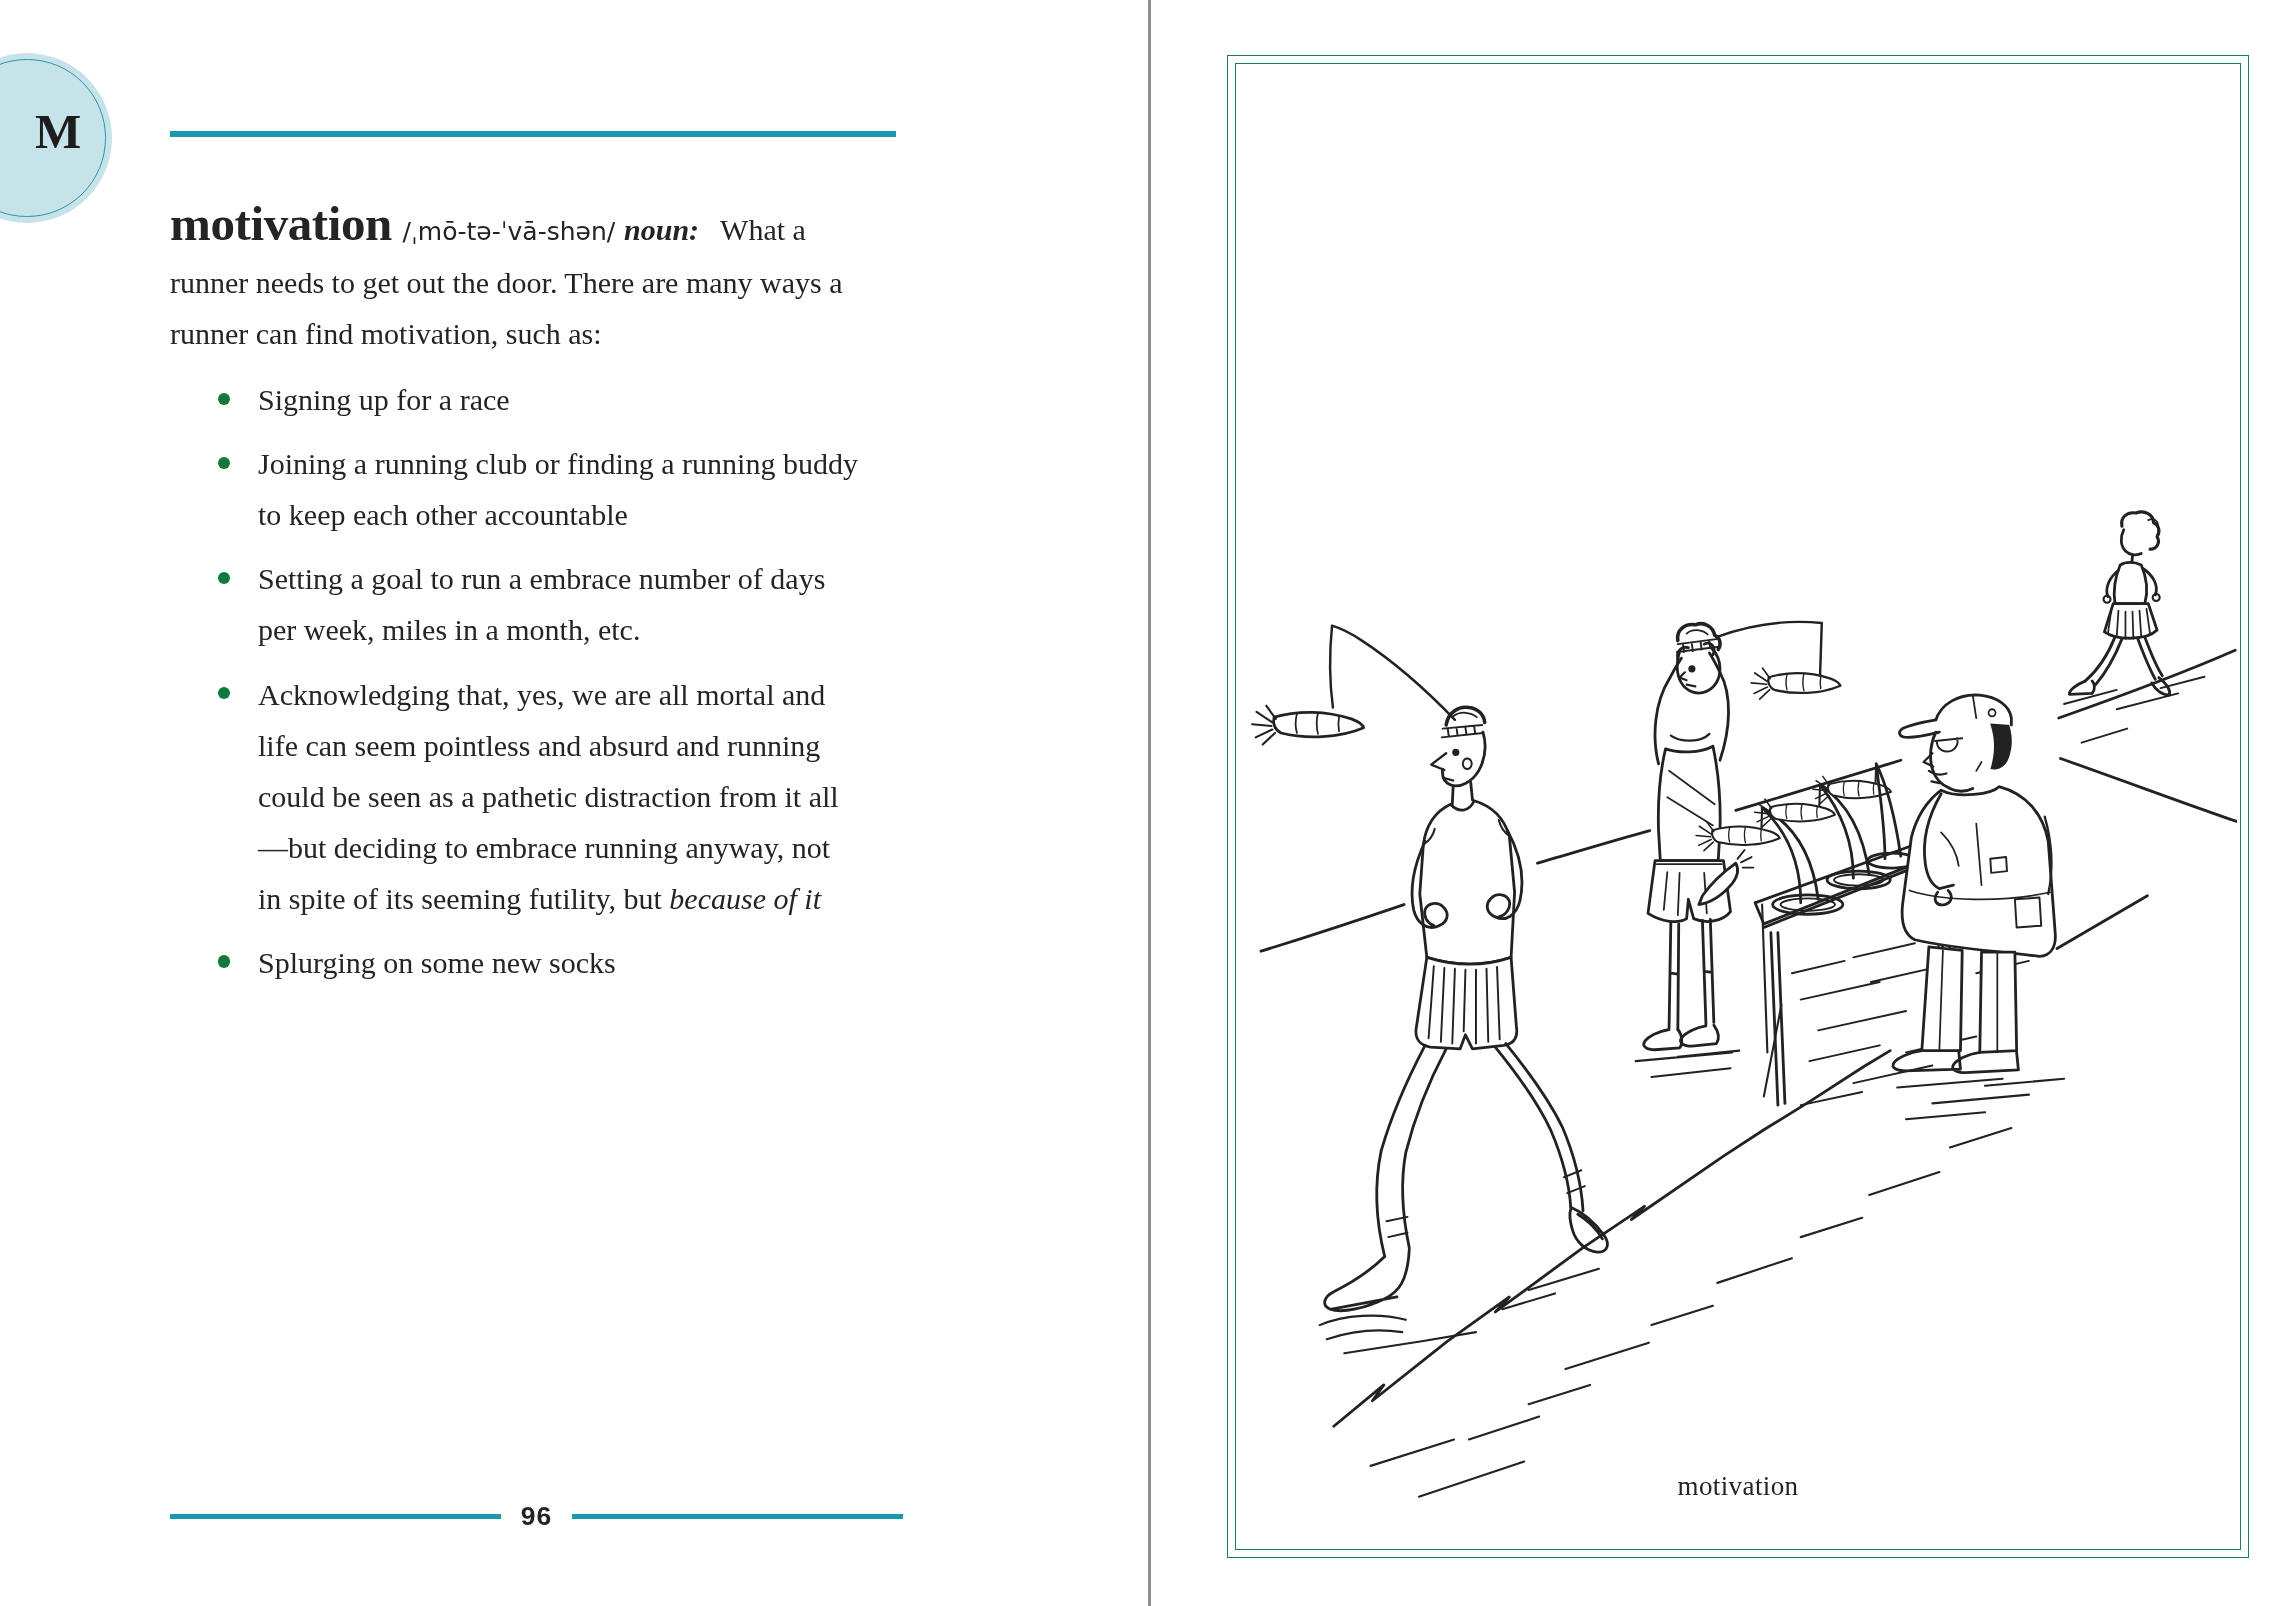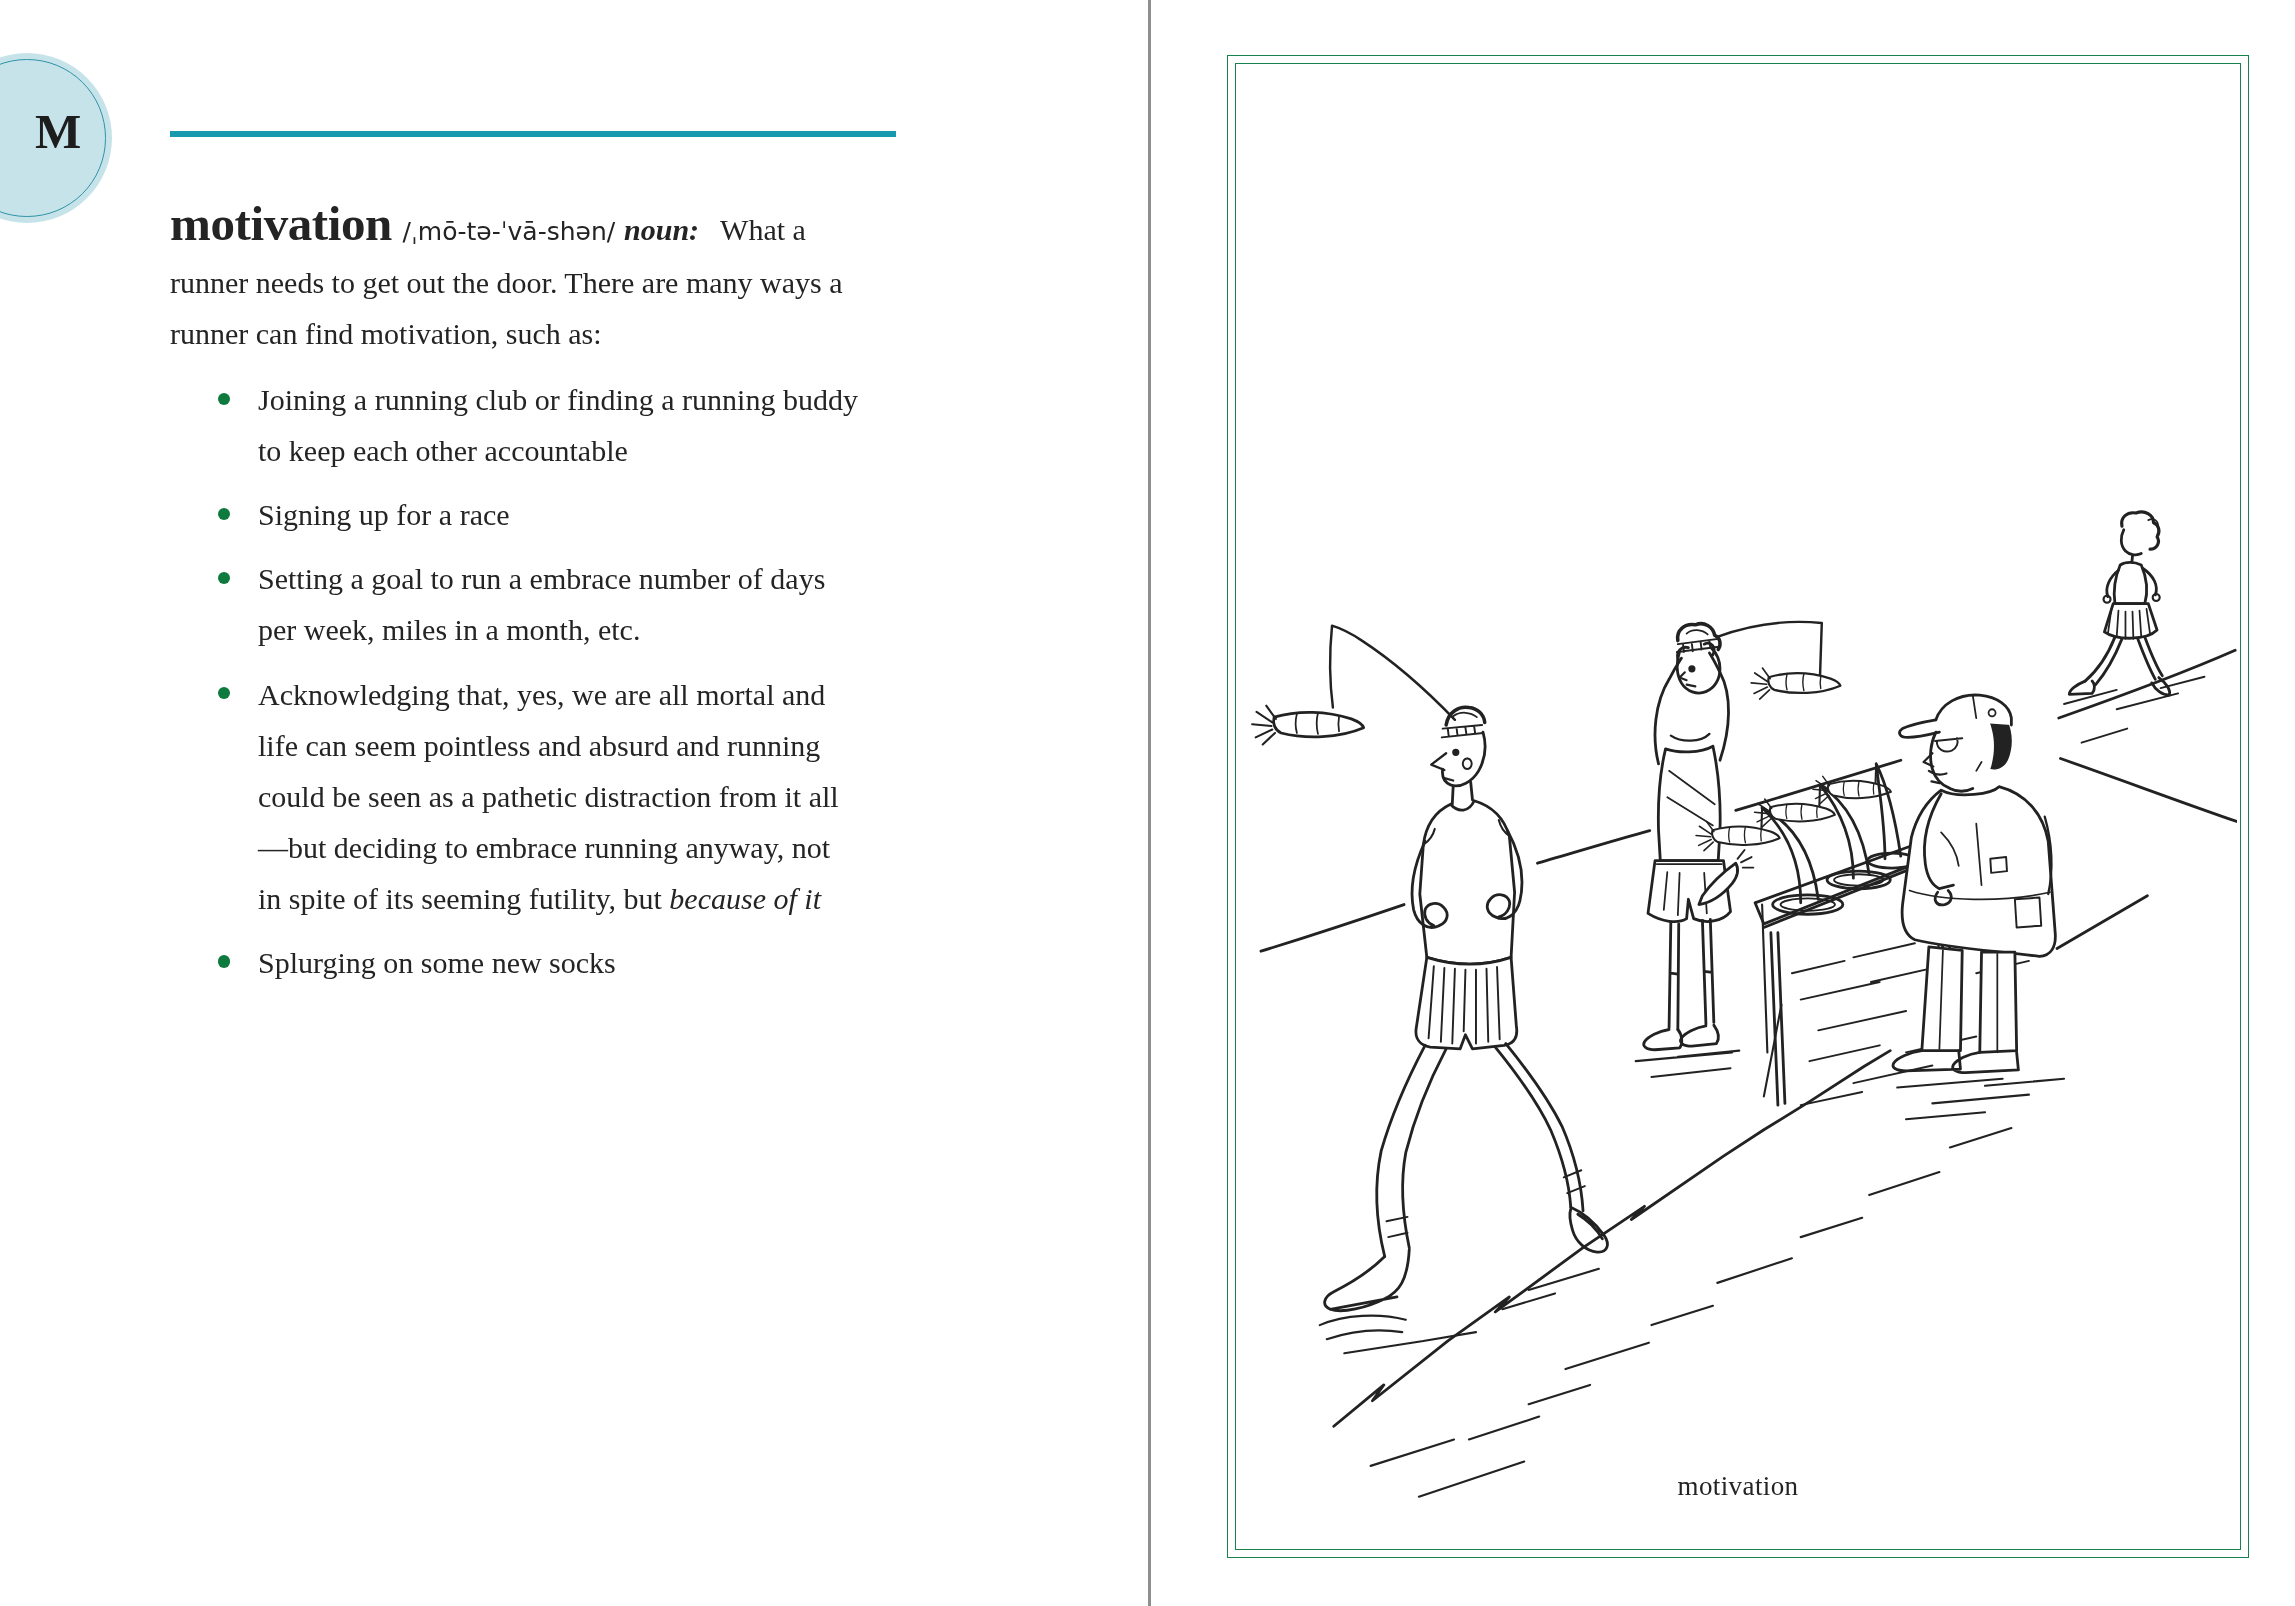--- a/index.html
+++ b/index.html
@@ -41,28 +41,33 @@
 <div class="page">
 
   <div class="letter-circle"></div>
   <div class="letter">M</div>
 
   <div class="top-rule"></div>
 
   <div class="entry">
     <p style="margin:0;"><span class="headword">motivation</span><span class="pron">/ˌmō-tə-ˈvā-shən/</span><span class="pos">noun:</span><span>What a runner needs to get out the door. There are many ways a runner can find motivation, such as:</span></p>
     <ul class="bullets">
+      <li><span>Signing up for a race</span><span class="it"></span></li>
       <li><span>Joining a running club or finding a running buddy to keep each other accountable</span><span class="it"></span></li>
-      <li><span>Signing up for a race</span><span class="it"></span></li>
       <li><span>Setting a goal to run a embrace number of days per week, miles in a month, etc.</span><span class="it"></span></li>
       <li><span>Acknowledging that, yes, we are all mortal and life can seem pointless and absurd and running could be seen as a pathetic distraction from it all—but deciding to embrace running anyway, not in spite of its seeming futility, but </span><span class="it">because of it</span></li>
       <li><span>Splurging on some new socks</span><span class="it"></span></li>
     </ul>
   </div>
 
+  <div class="footer">
+    <div class="rule"></div>
+    <div class="page-num">96</div>
+    <div class="rule"></div>
+  </div>
 
   <div class="divider"></div>
 
   <div class="frame">
     <div class="frame-inner"></div>
     <div class="cartoon">
       <svg viewBox="0 0 1138 1682" preserveAspectRatio="none" fill="none" stroke="#222222" stroke-width="3.2" stroke-linecap="round" stroke-linejoin="round">
         <defs>
           <g id="carrot">
             <path d="M 2,2 C 30,-6 62,-5 90,4 C 98,7 103,11 104,14 C 76,26 38,27 10,20 C 3,17 0,9 2,2 Z" fill="#ffffff"></path>

